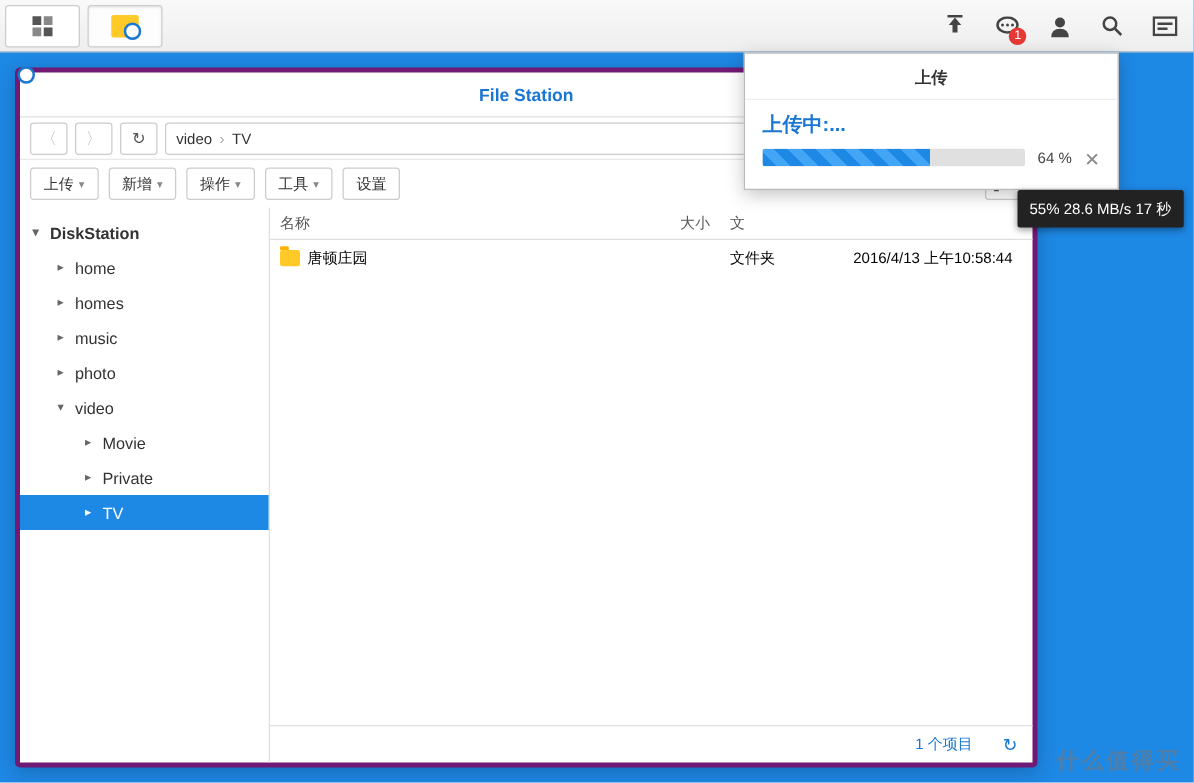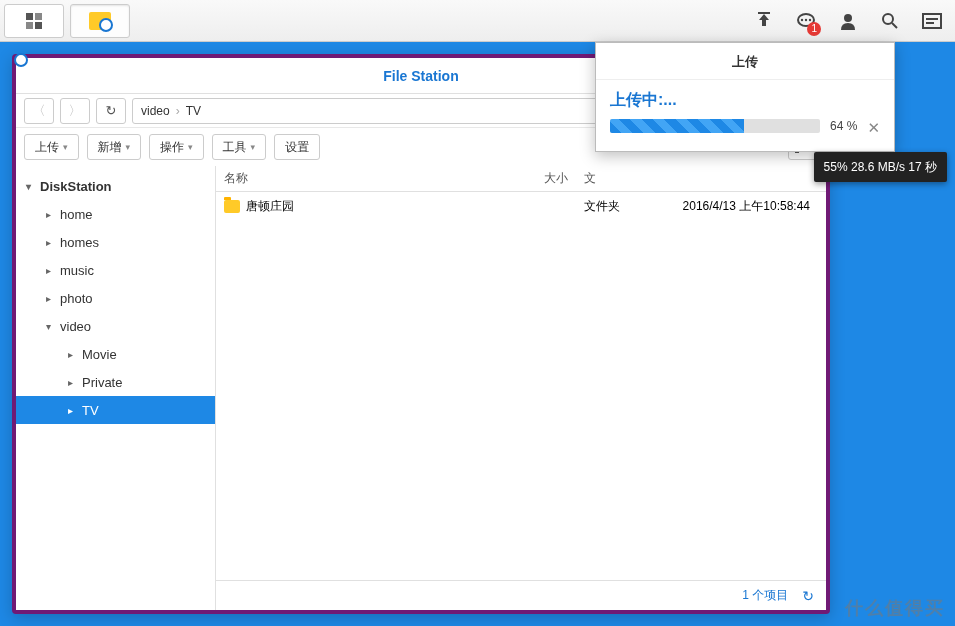--- a/index.html
+++ b/index.html
@@ -53,21 +53,21 @@
 .col-size { width: 60px; text-align: right; }
 .col-type { width: 70px; }
 .col-date { width: 180px; text-align: right; padding-right: 16px !important; }
 .rows { flex: 1; overflow: auto; }
 .row { height: 28px; display: flex; align-items: center; font-size: 12px; cursor: pointer; }
 .row > div { padding: 0 8px; }
 .row .col-name { display: flex; align-items: center; gap: 6px; }
 .folder-ico { width: 16px; height: 13px; background: #ffca28; border-radius: 2px; position: relative; display: inline-block; }
 .folder-ico:before { content: ""; position: absolute; top: -3px; left: 0; width: 7px; height: 3px; background: #ffb300; border-radius: 1px 1px 0 0; }
 
-.status-bar { height: 30px; border-top: 1px solid #e0e0e0; display: flex; align-items: center; justify-content: flex-end; padding: 0 12px; gap: 14px; font-size: 12px; }
+.status-bar { height: 30px; border-top: 1px solid #e0e0e0; display: flex; align-items: center; justify-content: flex-end; padding: 0 12px; gap: 24px; font-size: 12px; }
 .status-refresh { cursor: pointer; color: #1976d2; font-size: 14px; }
 .status-count { color: #1976d2; }
 
 
 .upload-popup { position: absolute; right: 60px; top: 42px; width: 300px; background: #fff; border: 1px solid #bbb; box-shadow: 0 4px 14px rgba(0,0,0,0.25); z-index: 50; }
 .upload-popup:before { content: ""; position: absolute; top: -8px; left: 146px; border: 8px solid transparent; border-bottom-color: #fff; }
 .upload-title { text-align: center; padding: 10px 0 8px; font-size: 13px; font-weight: bold; color: #333; border-bottom: 1px solid #eee; }
 .upld-body { padding: 10px 14px 14px; }
 .upld-label { color: #1976d2; font-size: 16px; font-weight: bold; margin-bottom: 8px; }
 .upld-row { display: flex; align-items: flex-start; gap: 10px; }

